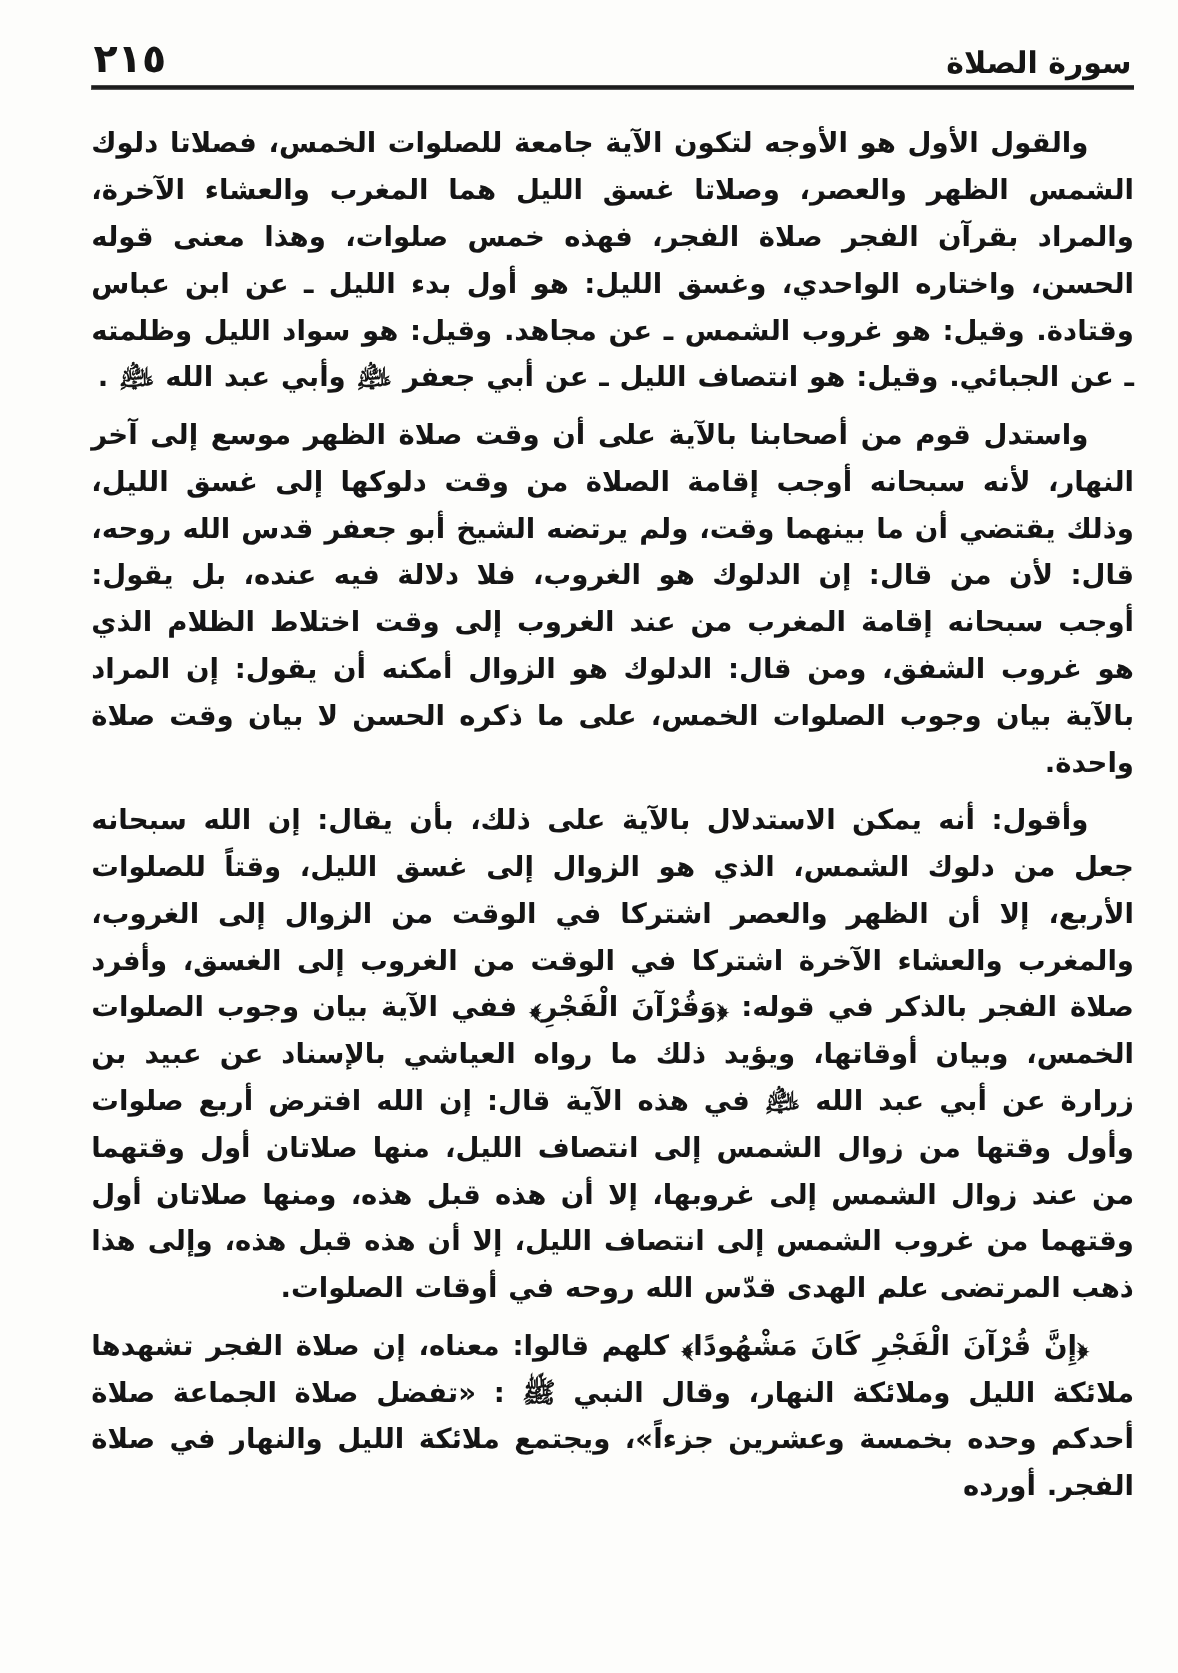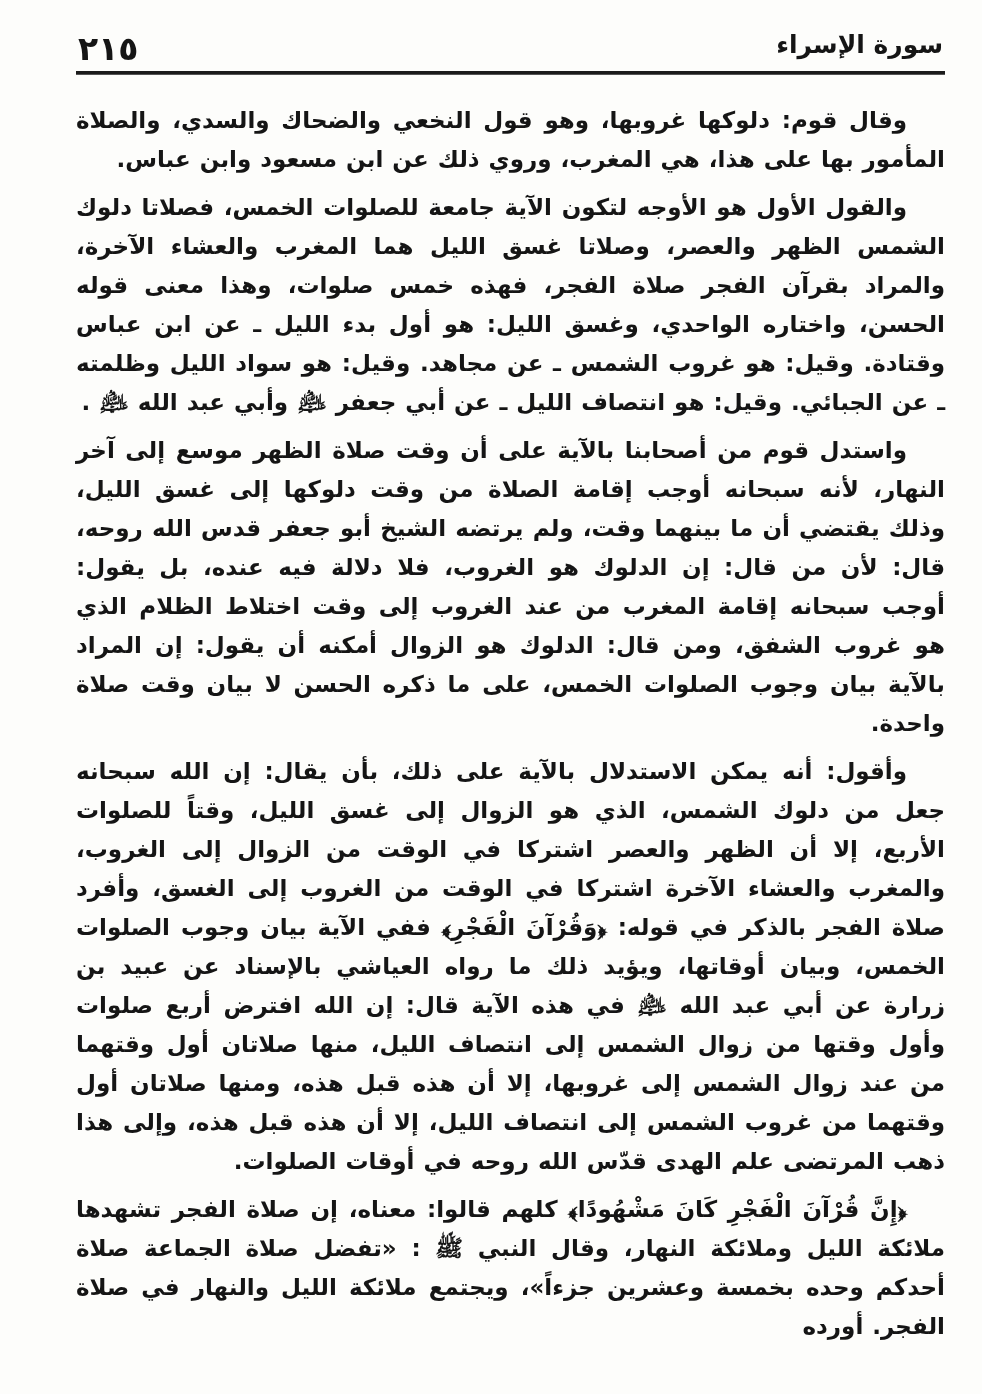--- a/index.html
+++ b/index.html
@@ -12,21 +12,21 @@
   }
   .page {
     width: 982px; height: 1394px;
     padding: 30px 37px 0 76px; 
     direction: rtl;
   }
   .page-header {
     display: flex;
     direction: ltr;
     justify-content: space-between;
-    align-items: flex-start;
+    align-items: flex-end;
     padding: 2px 2px 6px 2px;
   }
   .page-number {
     font-size: 33px;
     font-weight: bold;
     letter-spacing: 1px;
     line-height: 1;
   }
   .surah-title {
     font-size: 25px;
@@ -52,28 +52,27 @@
     word-spacing: 1px;
   }
 </style>
 </head>
 <body>
 
 <div class="page">
 
   <header class="page-header">
     <div class="page-number">٢١٥</div>
-    <div class="surah-title">سورة الإسراء</div>
+    <div class="surah-title">سورة الصلاة</div>
   </header>
 
   <div class="header-rule"></div>
 
   <main class="page-body">
 
-    <p><span>وقال قوم: دلوكها غروبها، وهو قول النخعي والضحاك والسدي، والصلاة المأمور بها على هذا، هي المغرب، وروي ذلك عن ابن مسعود وابن عباس.</span></p>
 
     <p><span>والقول الأول هو الأوجه لتكون الآية جامعة للصلوات الخمس، فصلاتا دلوك الشمس الظهر والعصر، وصلاتا غسق الليل هما المغرب والعشاء الآخرة، والمراد بقرآن الفجر صلاة الفجر، فهذه خمس صلوات، وهذا معنى قوله الحسن، واختاره الواحدي، وغسق الليل: هو أول بدء الليل ـ عن ابن عباس وقتادة. وقيل: هو غروب الشمس ـ عن مجاهد. وقيل: هو سواد الليل وظلمته ـ عن الجبائي. وقيل: هو انتصاف الليل ـ عن أبي جعفر ﵇ وأبي عبد الله ﵇ .</span></p>
 
     <p><span>واستدل قوم من أصحابنا بالآية على أن وقت صلاة الظهر موسع إلى آخر النهار، لأنه سبحانه أوجب إقامة الصلاة من وقت دلوكها إلى غسق الليل، وذلك يقتضي أن ما بينهما وقت، ولم يرتضه الشيخ أبو جعفر قدس الله روحه، قال: لأن من قال: إن الدلوك هو الغروب، فلا دلالة فيه عنده، بل يقول: أوجب سبحانه إقامة المغرب من عند الغروب إلى وقت اختلاط الظلام الذي هو غروب الشفق، ومن قال: الدلوك هو الزوال أمكنه أن يقول: إن المراد بالآية بيان وجوب الصلوات الخمس، على ما ذكره الحسن لا بيان وقت صلاة واحدة.</span></p>
 
     <p><span>وأقول: أنه يمكن الاستدلال بالآية على ذلك، بأن يقال: إن الله سبحانه جعل من دلوك الشمس، الذي هو الزوال إلى غسق الليل، وقتاً للصلوات الأربع، إلا أن الظهر والعصر اشتركا في الوقت من الزوال إلى الغروب، والمغرب والعشاء الآخرة اشتركا في الوقت من الغروب إلى الغسق، وأفرد صلاة الفجر بالذكر في قوله: ﴿وَقُرْآنَ الْفَجْرِ﴾ ففي الآية بيان وجوب الصلوات الخمس، وبيان أوقاتها، ويؤيد ذلك ما رواه العياشي بالإسناد عن عبيد بن زرارة عن أبي عبد الله ﵇ في هذه الآية قال: إن الله افترض أربع صلوات وأول وقتها من زوال الشمس إلى انتصاف الليل، منها صلاتان أول وقتهما من عند زوال الشمس إلى غروبها، إلا أن هذه قبل هذه، ومنها صلاتان أول وقتهما من غروب الشمس إلى انتصاف الليل، إلا أن هذه قبل هذه، وإلى هذا ذهب المرتضى علم الهدى قدّس الله روحه في أوقات الصلوات.</span></p>
 
 
     <p><span>﴿إِنَّ قُرْآنَ الْفَجْرِ كَانَ مَشْهُودًا﴾ كلهم قالوا: معناه، إن صلاة الفجر تشهدها ملائكة الليل وملائكة النهار، وقال النبي ﷺ : «تفضل صلاة الجماعة صلاة أحدكم وحده بخمسة وعشرين جزءاً»، ويجتمع ملائكة الليل والنهار في صلاة الفجر. أورده </span></p>
 

